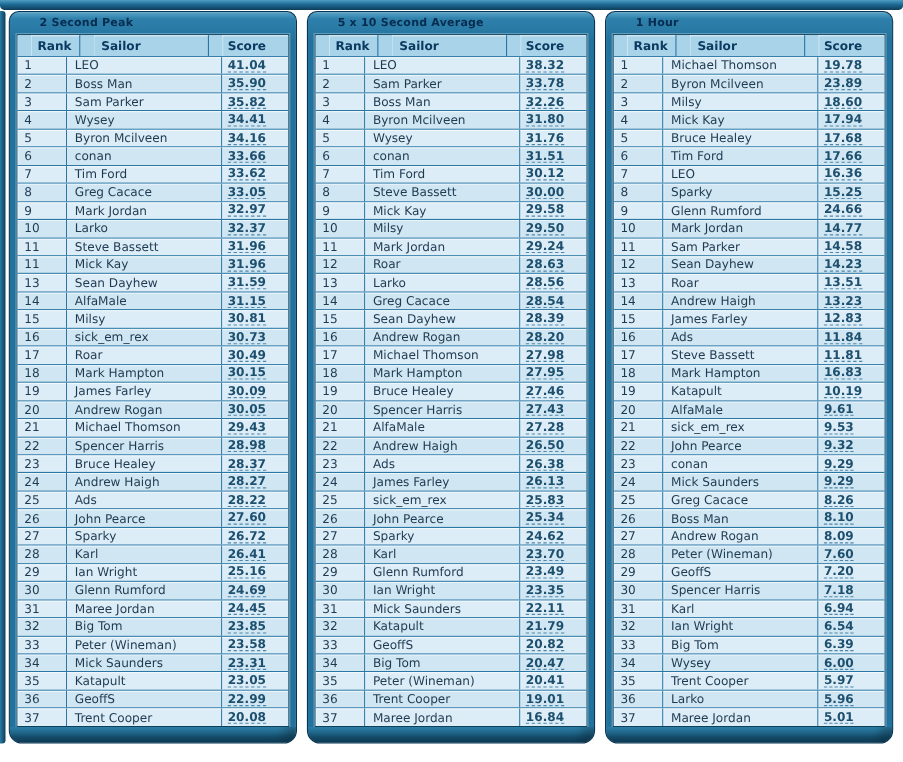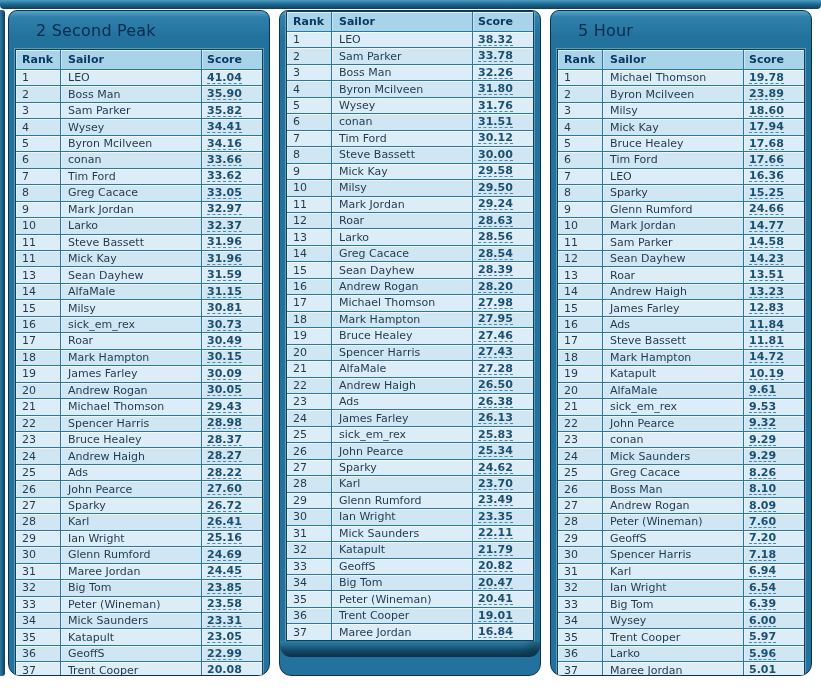--- a/index.html
+++ b/index.html
@@ -31,41 +31,42 @@
   .card{
     width:262px;height:666px;
     display:flex;flex-direction:column;
     background:linear-gradient(180deg,#5ba3c6 0%,#2e81ac 6px,var(--frame-teal) 26px,var(--frame-teal) 100%);
     border:1px solid #0b3450;
     border-radius:9px 9px 12px 12px;
     padding:0 6px;
     overflow:hidden;
   }
   .card-title{
-    height:38px;flex:none;
+    height:20px;flex:none;
     display:flex;align-items:center;
     padding-left:21px;
-    font-size:16px;font-weight:normal;color:var(--title-text);
+    font-size:10px;font-weight:bold;color:var(--title-text);
     letter-spacing:.2px;
   }
   .tbl{
     flex:none;
     border:1px solid #0d4059;
     box-shadow:0 0 0 1px rgba(140,190,214,.55);
     background:var(--row-odd-bg);
   }
   .thead{
     display:flex;height:20px;
     background:var(--header-bg);
     border-bottom:1px solid var(--cell-border);
   }
   .th{
     display:flex;align-items:center;
     font-size:11px;font-weight:bold;color:var(--header-text);
     box-shadow:inset 0 1px 0 rgba(255,255,255,.65), inset 1px 0 0 rgba(255,255,255,.4);
+    margin-left:12px;
   }
   .tbody{height:608px;display:flex;flex-direction:column;}
   .tr{flex:1;display:flex;border-bottom:1px solid var(--cell-border);}
   .tr:last-child{border-bottom:none;text-align:right;}
   .tr:nth-child(odd){background:var(--row-odd-bg);}
   .tr:nth-child(even){background:var(--row-even-bg);}
   .td{
     display:flex;align-items:center;
     font-size:11px;color:var(--body-text);line-height:1;
     box-shadow:inset 0 1px 0 rgba(255,255,255,.6), inset 1px 0 0 rgba(255,255,255,.35);
@@ -396,20 +397,21 @@
     <div class="td c-score">
       <span class="score-link">20.08</span>
     </div>
   </div>
 </div>
     </div>
     <div class="card-footer"></div>
   </section>
 
   <section class="card">
+    <div class="card-title">5 x 10 Second Average</div>
     <div class="tbl">
       <div class="thead">
         <div class="th c-rank">Rank</div>
         <div class="th c-sailor">Sailor</div>
         <div class="th c-score">Score</div>
       </div>
       <div class="tbody">
   <div class="tr">
     <div class="td c-rank">1</div>
     <div class="td c-sailor">LEO</div>
@@ -704,21 +706,21 @@
     <div class="td c-score">
       <span class="score-link">16.84</span>
     </div>
   </div>
 </div>
     </div>
     <div class="card-footer"></div>
   </section>
 
   <section class="card">
-    <div class="card-title">5 Hour</div>
+    <div class="card-title">1 Hour</div>
     <div class="tbl">
       <div class="thead">
         <div class="th c-rank">Rank</div>
         <div class="th c-sailor">Sailor</div>
         <div class="th c-score">Score</div>
       </div>
       <div class="tbody">
   <div class="tr">
     <div class="td c-rank">1</div>
     <div class="td c-sailor">Michael Thomson</div>
@@ -852,21 +854,21 @@
     <div class="td c-sailor">Steve Bassett</div>
     <div class="td c-score">
       <span class="score-link">11.81</span>
     </div>
   </div>
 
   <div class="tr">
     <div class="td c-rank">18</div>
     <div class="td c-sailor">Mark Hampton</div>
     <div class="td c-score">
-      <span class="score-link">14.72</span>
+      <span class="score-link">16.83</span>
     </div>
   </div>
 
   <div class="tr">
     <div class="td c-rank">19</div>
     <div class="td c-sailor">Katapult</div>
     <div class="td c-score">
       <span class="score-link">10.19</span>
     </div>
   </div>

